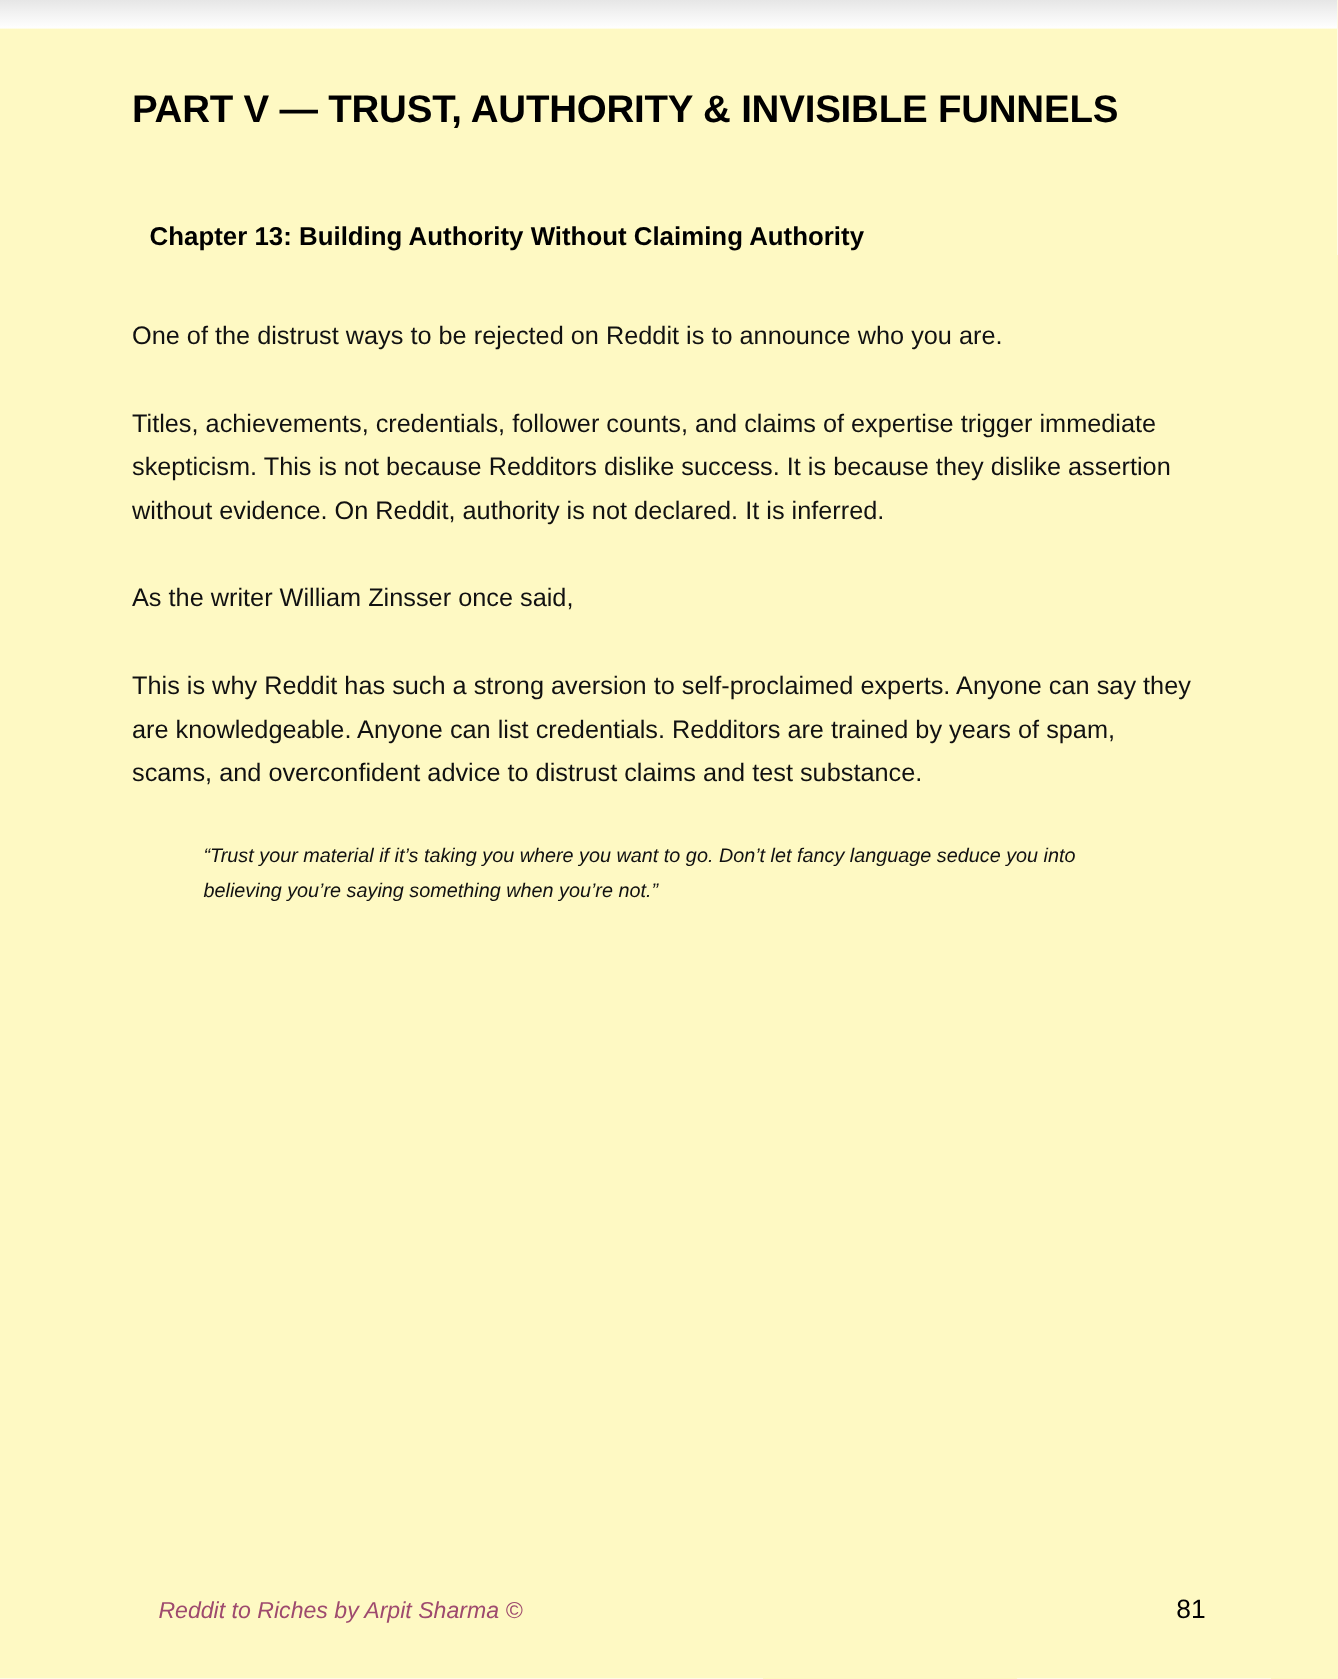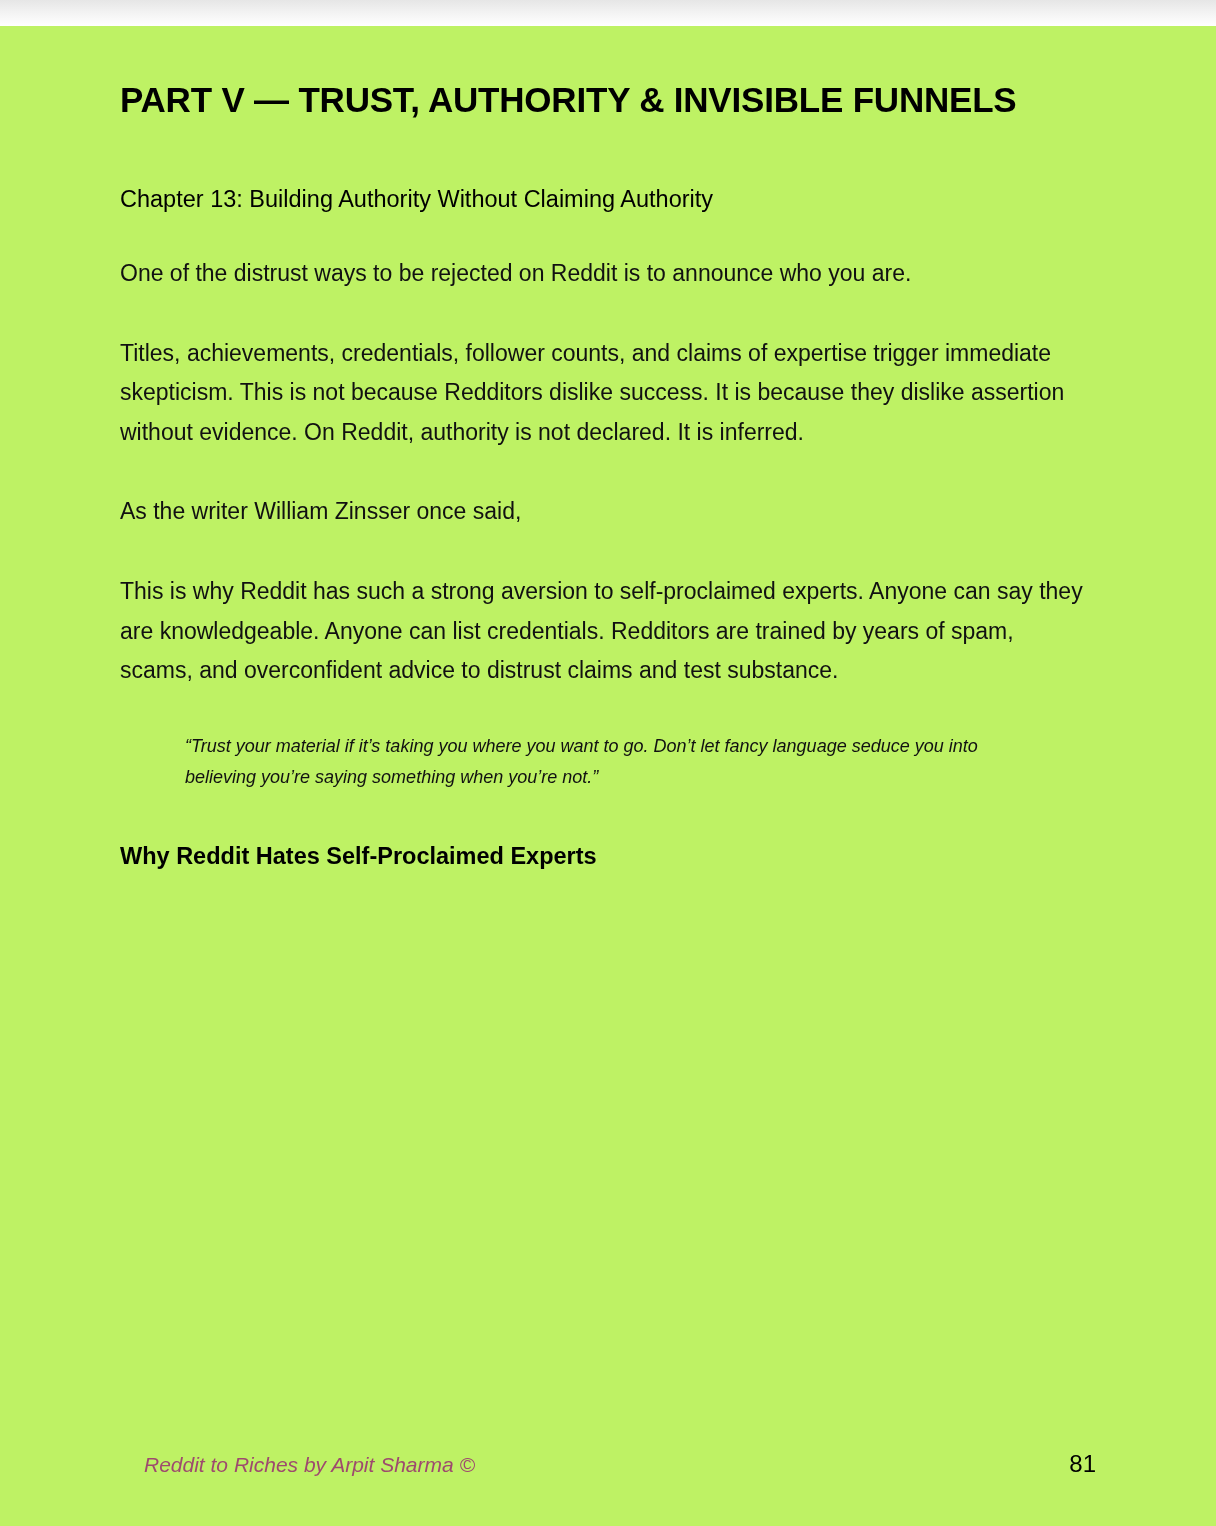--- a/index.html
+++ b/index.html
@@ -5,21 +5,21 @@
 <style>
   html, body {
     margin: 0;
     padding: 0;
     background: #ffffff;
   }
   .page {
     position: relative;
     width: 1216px;
     height: 1526px;
-    background: #bef264;
+    background: #fef9c3;
     font-family: "Liberation Sans", sans-serif;
     color: #000000;
     overflow: hidden;
     box-sizing: border-box;
   }
   
   .page-top-shade {
     position: absolute;
     top: 0;
     left: 0;
@@ -39,24 +39,24 @@
     margin: 0;
     padding-top: 78px;
     font-size: 35px;
     font-weight: bold;
     letter-spacing: -0.2px;
     line-height: 1.25;
     color: #000;
   }
 
   .chapter-heading {
-    margin: 0;
+    margin: 16px;
     padding-top: 62px;
     font-size: 23.5px;
-    font-weight: normal;
+    font-weight: bold;
     line-height: 1.3;
     color: #000;
   }
 
   .body-para {
     margin: 0;
     padding-top: 40px;
     font-size: 23px;
     line-height: 1.72;
     color: #111;
@@ -124,21 +124,20 @@
 
     <p class="body-para">Titles, achievements, credentials, follower counts, and claims of expertise trigger immediate skepticism. This is not because Redditors dislike success. It is because they dislike assertion without evidence. On Reddit, authority is not declared. It is inferred.</p>
 
     <p class="body-para">As the writer William Zinsser once said,</p>
 
     <p class="body-para">This is why Reddit has such a strong aversion to self-proclaimed experts. Anyone can say they are knowledgeable. Anyone can list credentials. Redditors are trained by years of spam, scams, and overconfident advice to distrust claims and test substance.</p>
 
     <blockquote class="blockquote">“Trust your material if it’s taking you where you want to go. Don’t let fancy language seduce you into believing you’re saying something when you’re not.”</blockquote>
 
 
-    <h3 class="sub-heading">Why Reddit Hates Self-Proclaimed Experts</h3>
 
   </div>
 
   <div class="footer">
     <span class="footer-attribution">Reddit to Riches by Arpit Sharma ©</span>
     <span class="footer-pagenum">81</span>
   </div>
 
 </div>
 

